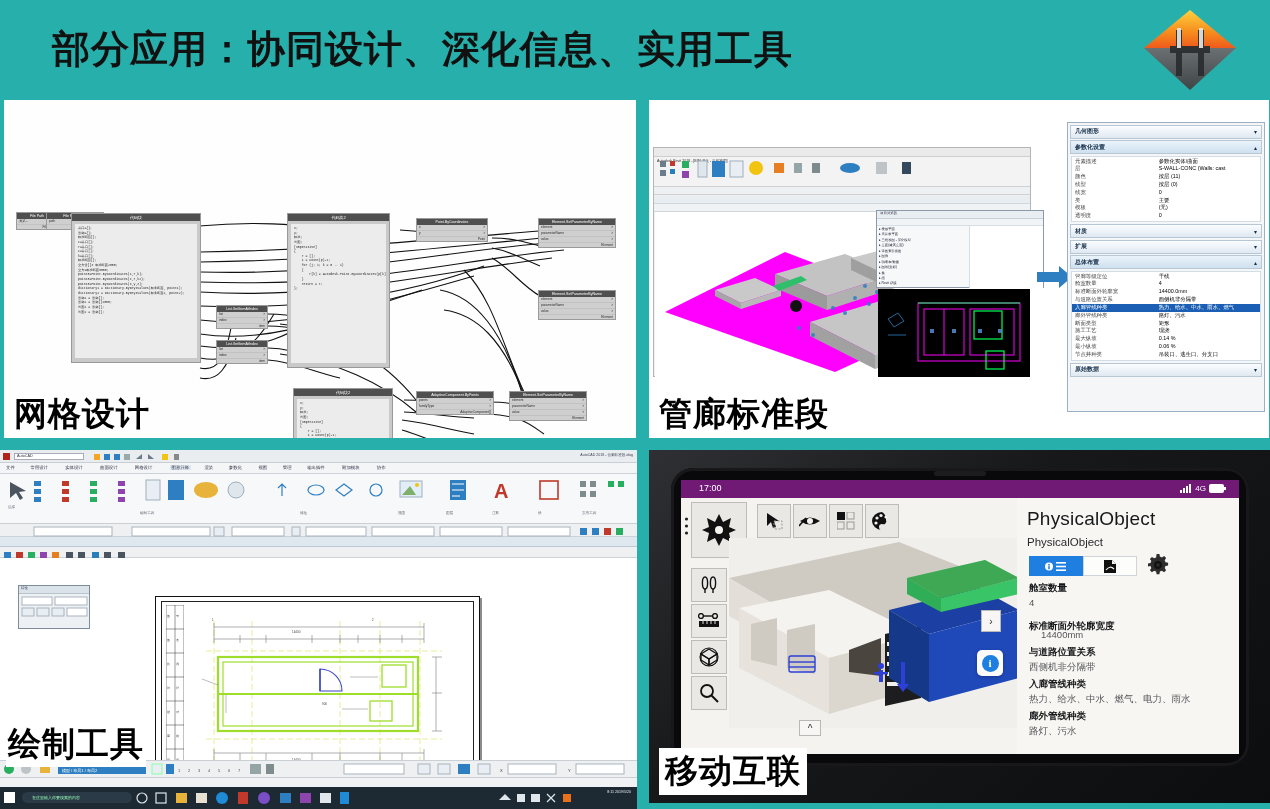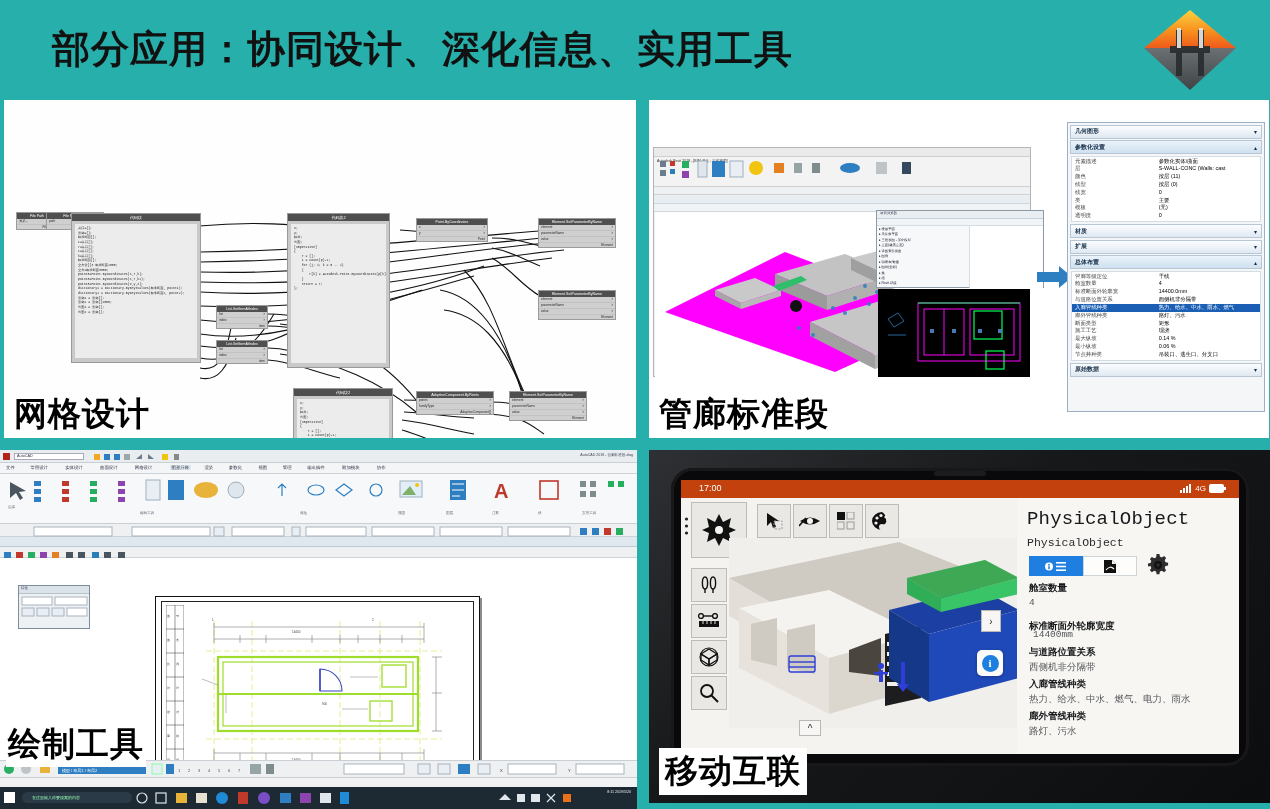--- a/index.html
+++ b/index.html
@@ -120,21 +120,21 @@
 
   
   .tablet-bg{position:absolute;inset:0;background:
      linear-gradient(140deg,#2e3033 0%,#16181a 40%,#0c0d0f 100%);}
   .tablet-body{
     position:absolute; background:#09090b;
     border-radius:22px;
     box-shadow:inset 0 0 0 3px #18181b;
   }
   .tablet-screen{ position:absolute; background:#f2f1ee; overflow:hidden;}
-  .statusbar{position:absolute;left:0;top:0;width:100%;height:18px;background:#c2410c;color:#fff;}
+  .statusbar{position:absolute;left:0;top:0;width:100%;height:18px;background:#701a75;color:#fff;}
   .sb-time{position:absolute;left:18px;top:3px;font-size:9px;color:#fff;}
   .sb-right{position:absolute;right:12px;top:3px;font-size:8px;color:#fff;display:flex;gap:3px;align-items:center;}
   .tool-sq{position:absolute;background:#e9e8e4;border:1px solid #bdbcb8;display:flex;align-items:center;justify-content:center;}
   .obj-title{position:absolute;font-size:19px;color:#17181a;font-weight:400;letter-spacing:.2px;}
   .obj-sub{position:absolute;font-size:11.5px;color:#2a2b2d;}
   .seg-btn{position:absolute;height:20px;display:flex;align-items:center;justify-content:center;font-size:9px;}
   .prop-k{position:absolute;font-size:9.5px;font-weight:bold;color:#17181a;white-space:nowrap;}
   .prop-v{position:absolute;font-size:9.5px;color:#55565a;white-space:nowrap;}
   .model3d{position:absolute;}
   .arrow-btn{position:absolute;background:#f7f6f4;border:1px solid #b9b8b4;display:flex;align-items:center;justify-content:center;font-size:10px;color:#2b2c2e;}
@@ -1165,21 +1165,21 @@
         </div>
 
         <div class="arrow-btn" style="left:118px;top:222px;width:22px;height:16px;">
           <span>^</span>
         </div>
 
         <div style="position:absolute;left:296px;top:152px;width:26px;height:26px;background:#fcfbf9;border-radius:5px;box-shadow:0 1px 3px rgba(0,0,0,.25);display:flex;align-items:center;justify-content:center;">
           <div style="width:17px;height:17px;border-radius:50%;background:#1e7fe0;color:#fff;font-size:11px;font-weight:bold;display:flex;align-items:center;justify-content:center;font-family:'Liberation Serif',serif;">i</div>
         </div>
 
-        <div style="position:absolute;left:336px;top:0;width:222px;height:256px;background:#f7f6f3;font-family:Liberation Mono, monospace;">
+        <div style="position:absolute;left:336px;top:0;width:222px;height:256px;background:#f7f6f3;">
           <div class="obj-title" style="left:10px;top:10px;">PhysicalObject</div>
           <div class="obj-sub" style="left:10px;top:38px;">PhysicalObject</div>
 
           <div class="seg-btn" style="left:12px;top:58px;width:54px;background:#1e7fe0;color:#fff;">
             <svg width="22" height="11" viewBox="0 0 22 11">
               <circle cx="4" cy="5.5" r="4" fill="#fff"></circle>
                 <rect x="3.2" y="3" width="1.6" height="1.6" fill="#1e7fe0"></rect>
               <rect x="3.2" y="5.2" width="1.6" height="3" fill="#1e7fe0"></rect>
               <rect x="11" y="1" width="10" height="1.6" fill="#fff"></rect>
                 <rect x="11" y="4.7" width="10" height="1.6" fill="#fff"></rect>
@@ -1197,21 +1197,21 @@
             <svg width="22" height="22" viewBox="0 0 22 22">
               <path fill="#111" d="M11 7a4 4 0 1 0 0 8 4 4 0 0 0 0-8zm0 2.2a1.8 1.8 0 1 1 0 3.6 1.8 1.8 0 0 1 0-3.6z"></path>
               <path fill="#111" d="M9.6 0h2.8l.5 2.6 2 .8 2.2-1.4 2 2-1.4 2.2.8 2 2.6.5v2.8l-2.6.5-.8 2 1.4 2.2-2 2-2.2-1.4-2 .8-.5 2.6H9.6l-.5-2.6-2-.8-2.2 1.4-2-2 1.4-2.2-.8-2L1 12.4V9.6l2.5-.5.8-2L2.9 4.9l2-2 2.2 1.4 2-.8z" opacity=".88"></path>
             </svg>
           </div>
 
           <div id="tablet-props" style="position: absolute; left: 12px; top: 84px; width: 210px; height: 160px;">
               <div class="prop-k" style="top: 0px; left: 0px;">舱室数量</div>
               <div class="prop-v" style="top: 15px; left: 0px;">4</div>
               <div class="prop-k" style="top: 38px; left: 0px;">标准断面外轮廓宽度</div>
-              <div class="prop-v" style="top: 47px; left: 4px;">14400mm</div>
+              <div class="prop-v" style="top: 47px; left: 12px;">14400mm</div>
               <div class="prop-k" style="top: 64px; left: 0px;">与道路位置关系</div>
               <div class="prop-v" style="top: 79px; left: 0px;">西侧机非分隔带</div>
               <div class="prop-k" style="top: 96px; left: 0px;">入廊管线种类</div>
               <div class="prop-v" style="top: 111px; left: 0px;">热力、给水、中水、燃气、电力、雨水</div>
               <div class="prop-k" style="top: 128px; left: 0px;">廊外管线种类</div>
               <div class="prop-v" style="top: 143px; left: 0px;">路灯、污水</div>
             </div>
         </div>
       </div>
     </div>

